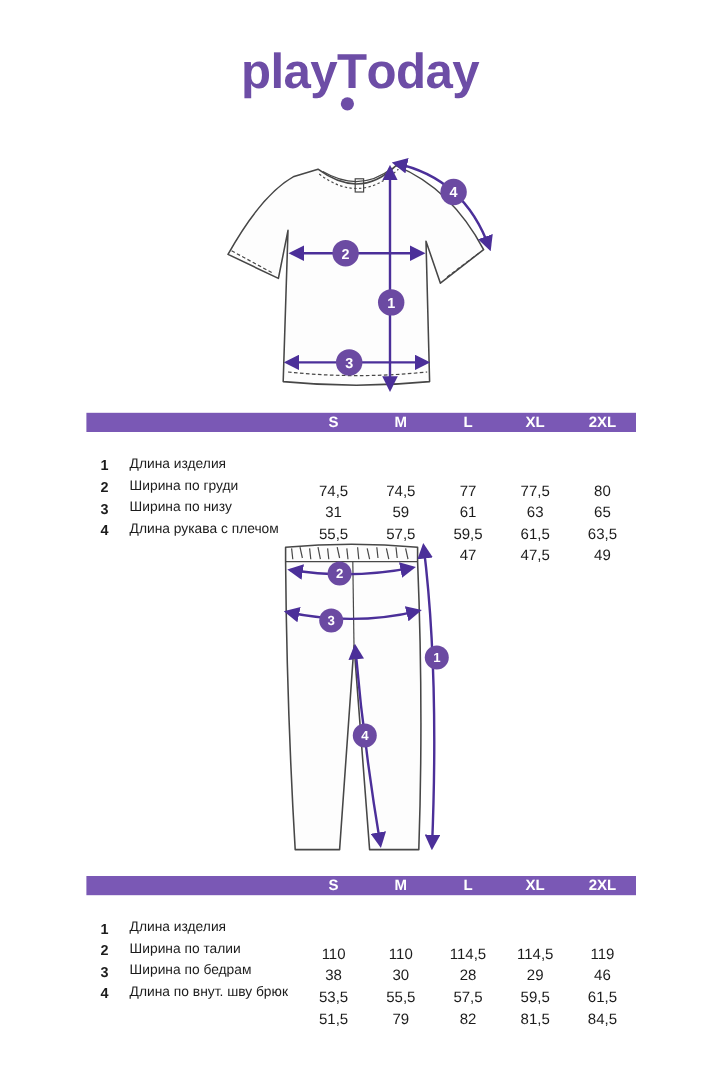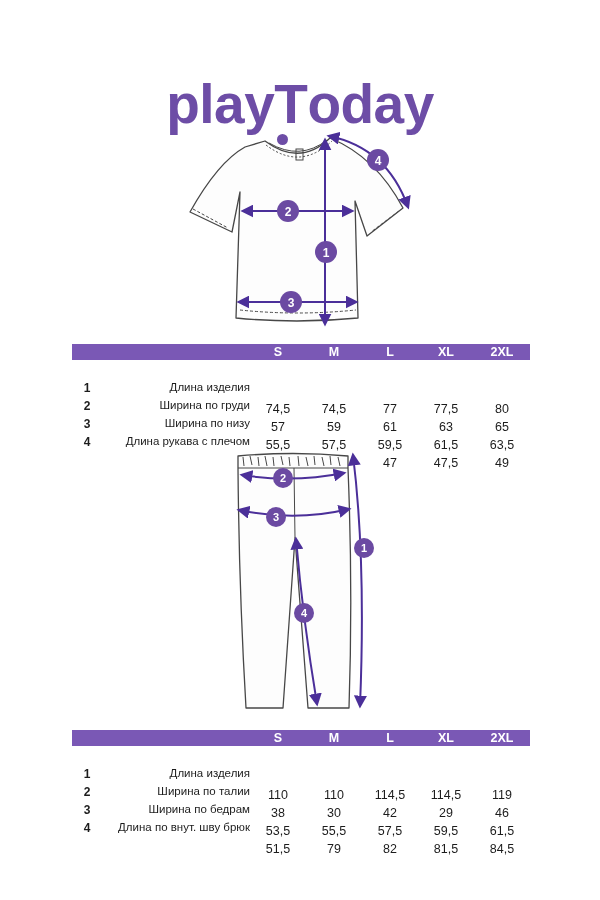--- a/index.html
+++ b/index.html
@@ -4,42 +4,42 @@
 <style>
   html,body{margin:0;padding:0;}
   body{
     width:600px;height:900px;position:relative;background:#ffffff;
     font-family:"Liberation Sans","DejaVu Sans",sans-serif;color:#1c1c1c;
     overflow:hidden;
   }
   
   .logo{
     position:absolute;top:36px;left:0;width:600px;text-align:center;
-    font-size:55px;font-weight:bold;color:#6d4da6;letter-spacing:-0.5px;margin-top:36px;
+    font-size:41px;font-weight:bold;color:#6d4da6;letter-spacing:-0.5px;
   }
   .logo .t-wrap{position:relative;display:inline-block;}
   .logo .dot{
     position:absolute;left:3px;bottom:-9px;width:11px;height:11px;
     border-radius:50%;background:#6d4da6;
   }
   
   .diagram{position:absolute;}
   .shirt-svg{left:150px;top:108px;}
   .pants-svg{left:180px;top:440px;}
   
   .size-table{position:absolute;left:72px;width:458px;}
   .t-row{
     display:grid;grid-template-columns:30px 148px 56px 56px 56px 56px 56px;
     align-items:center;height:18px;
   }
   .t-head{background:#7a58b5;color:#ffffff;height:16px;}
   .t-head .c{font-weight:bold;font-size:12.5px;text-align:center;}
   .c{line-height:1;}
   .c.num{text-align:center;font-weight:bold;font-size:12px;}
-  .c.lbl{text-align:right;padding-left:6px;font-size:11.5px;}
+  .c.lbl{text-align:left;padding-left:6px;font-size:11.5px;}
   .c.val{text-align:center;font-size:12.5px;margin-top:43px;}
 </style>
 </head>
 <body>
 
 <div class="logo">
   <span>play</span><span class="t-wrap"><span>T</span><span class="dot"></span></span><span>oday</span>
 </div>
 
 <svg class="diagram shirt-svg" width="300" height="230" viewBox="0 0 300 230">
@@ -95,21 +95,21 @@
     <div class="c lbl">Длина изделия</div>
     <div class="c val">74,5</div>
     <div class="c val">74,5</div>
     <div class="c val">77</div>
     <div class="c val">77,5</div>
     <div class="c val">80</div>
   </div>
   <div class="t-row">
     <div class="c num">2</div>
     <div class="c lbl">Ширина по груди</div>
-    <div class="c val">57</div>
+    <div class="c val">31</div>
     <div class="c val">59</div>
     <div class="c val">61</div>
     <div class="c val">63</div>
     <div class="c val">65</div>
   </div>
   <div class="t-row">
     <div class="c num">3</div>
     <div class="c lbl">Ширина по низу</div>
     <div class="c val">55,5</div>
     <div class="c val">57,5</div>
@@ -180,21 +180,21 @@
     <div class="c val">110</div>
     <div class="c val">114,5</div>
     <div class="c val">114,5</div>
     <div class="c val">119</div>
   </div>
   <div class="t-row">
     <div class="c num">2</div>
     <div class="c lbl">Ширина по талии</div>
     <div class="c val">38</div>
     <div class="c val">30</div>
-    <div class="c val">42</div>
+    <div class="c val">28</div>
     <div class="c val">29</div>
     <div class="c val">46</div>
   </div>
   <div class="t-row">
     <div class="c num">3</div>
     <div class="c lbl">Ширина по бедрам</div>
     <div class="c val">53,5</div>
     <div class="c val">55,5</div>
     <div class="c val">57,5</div>
     <div class="c val">59,5</div>

